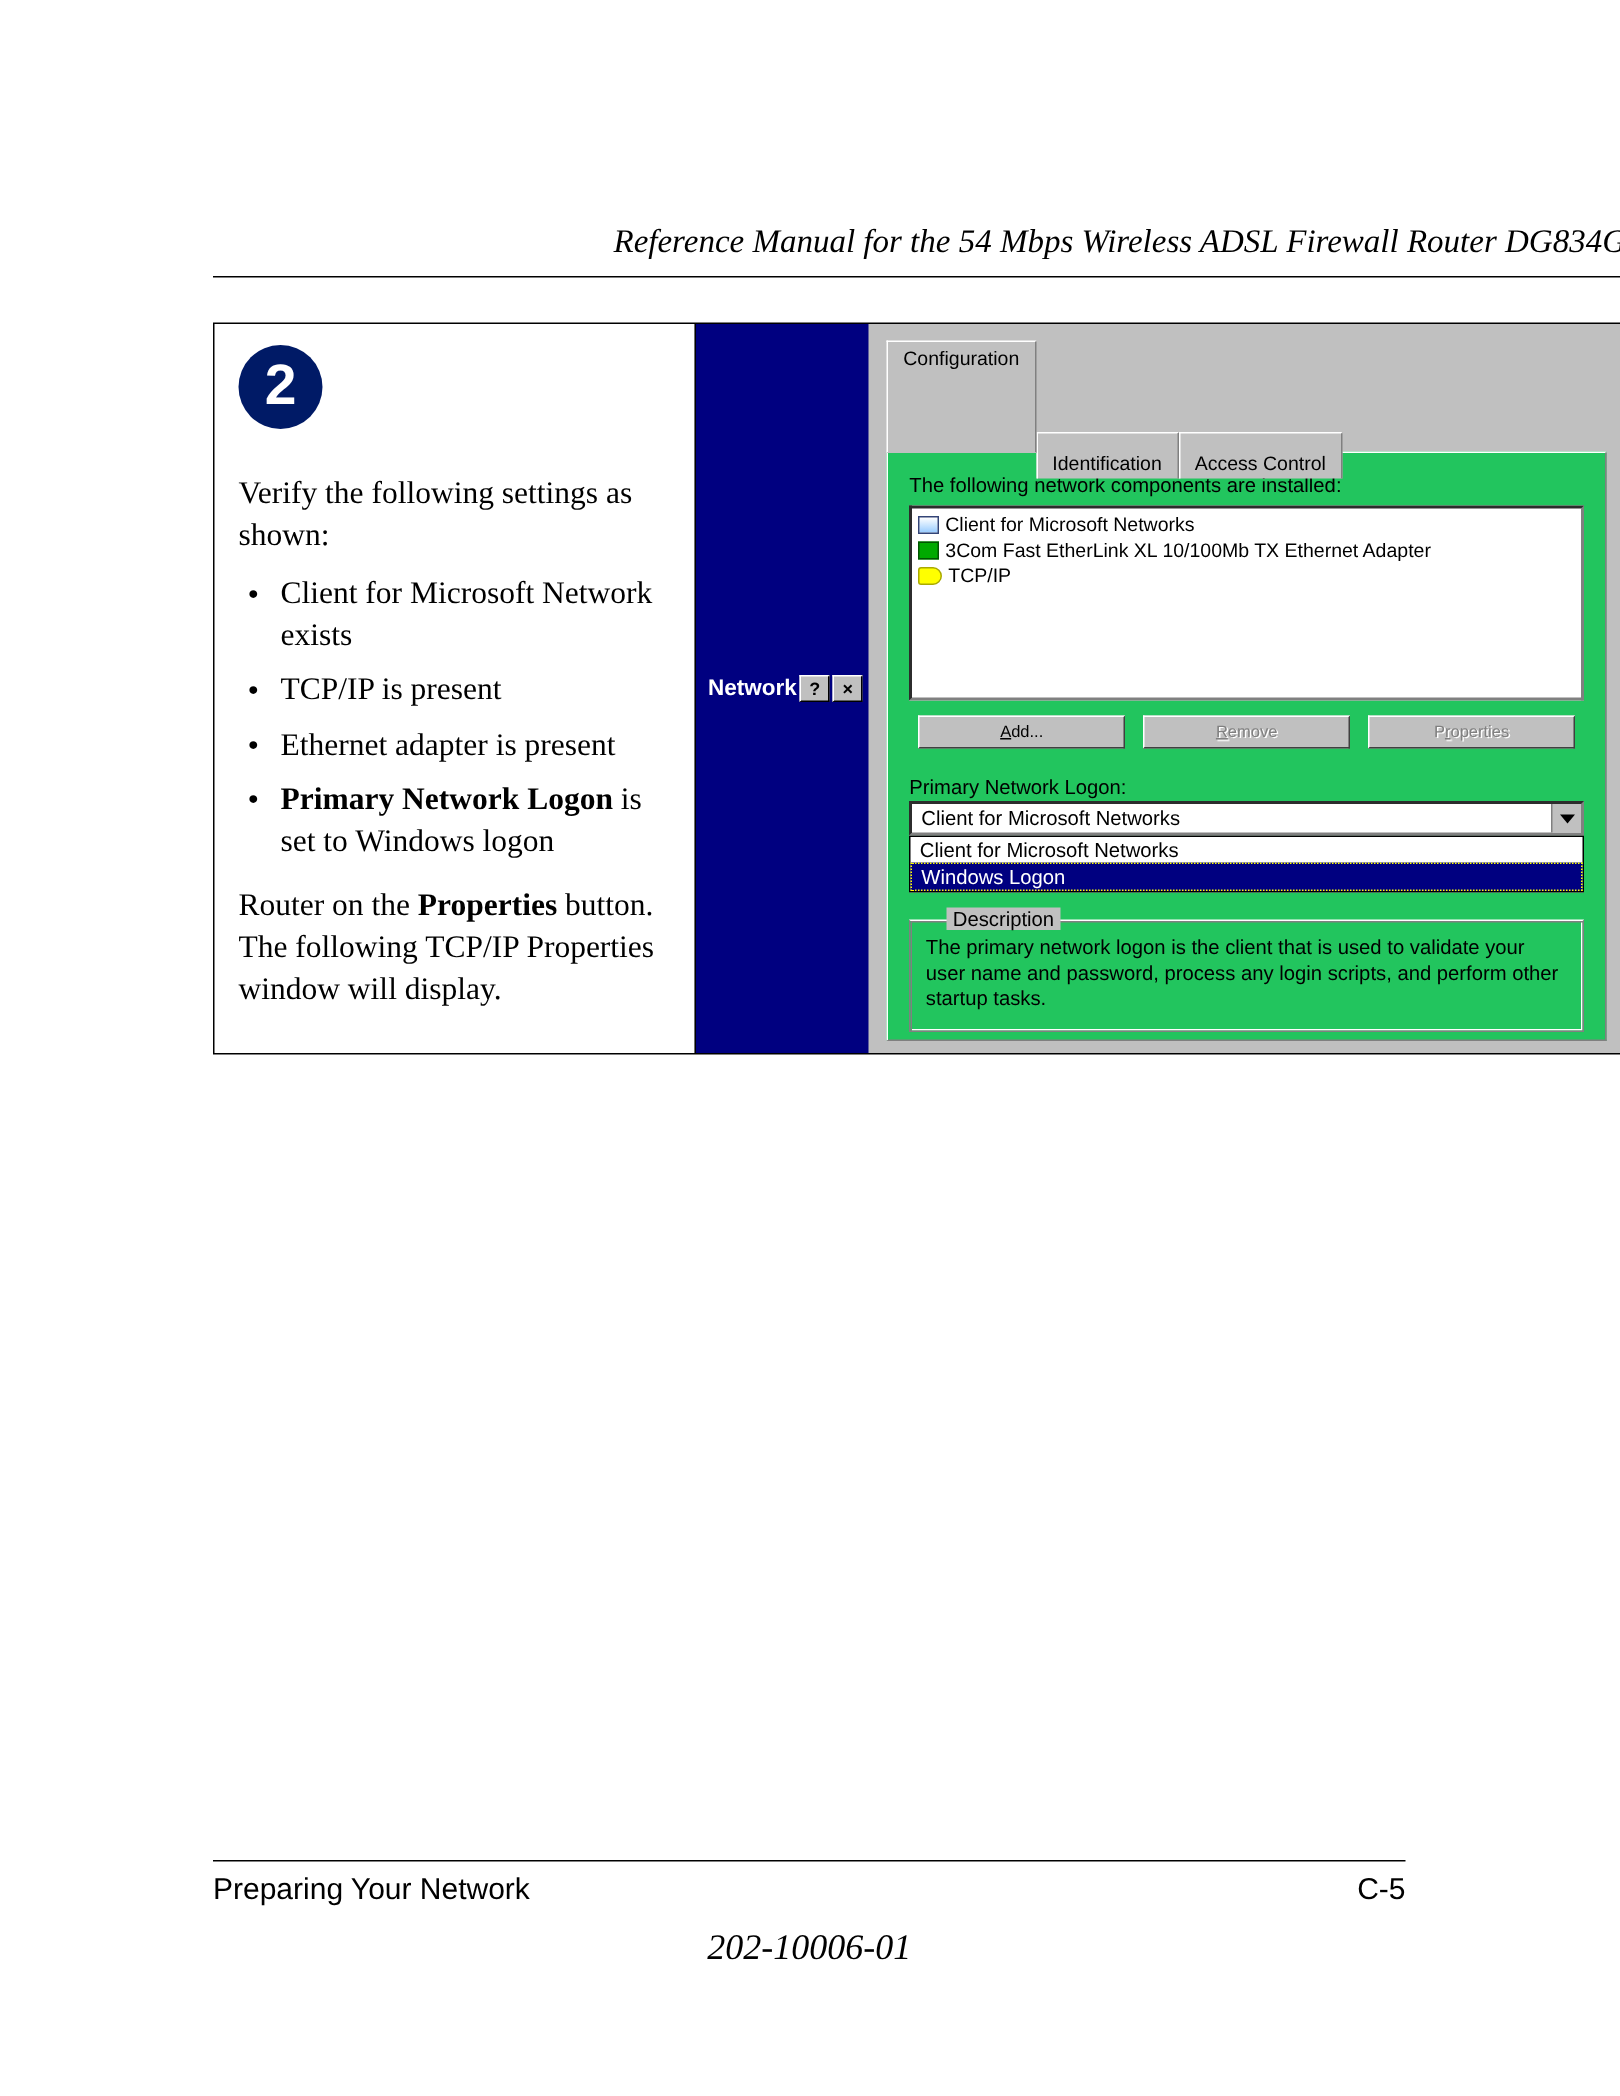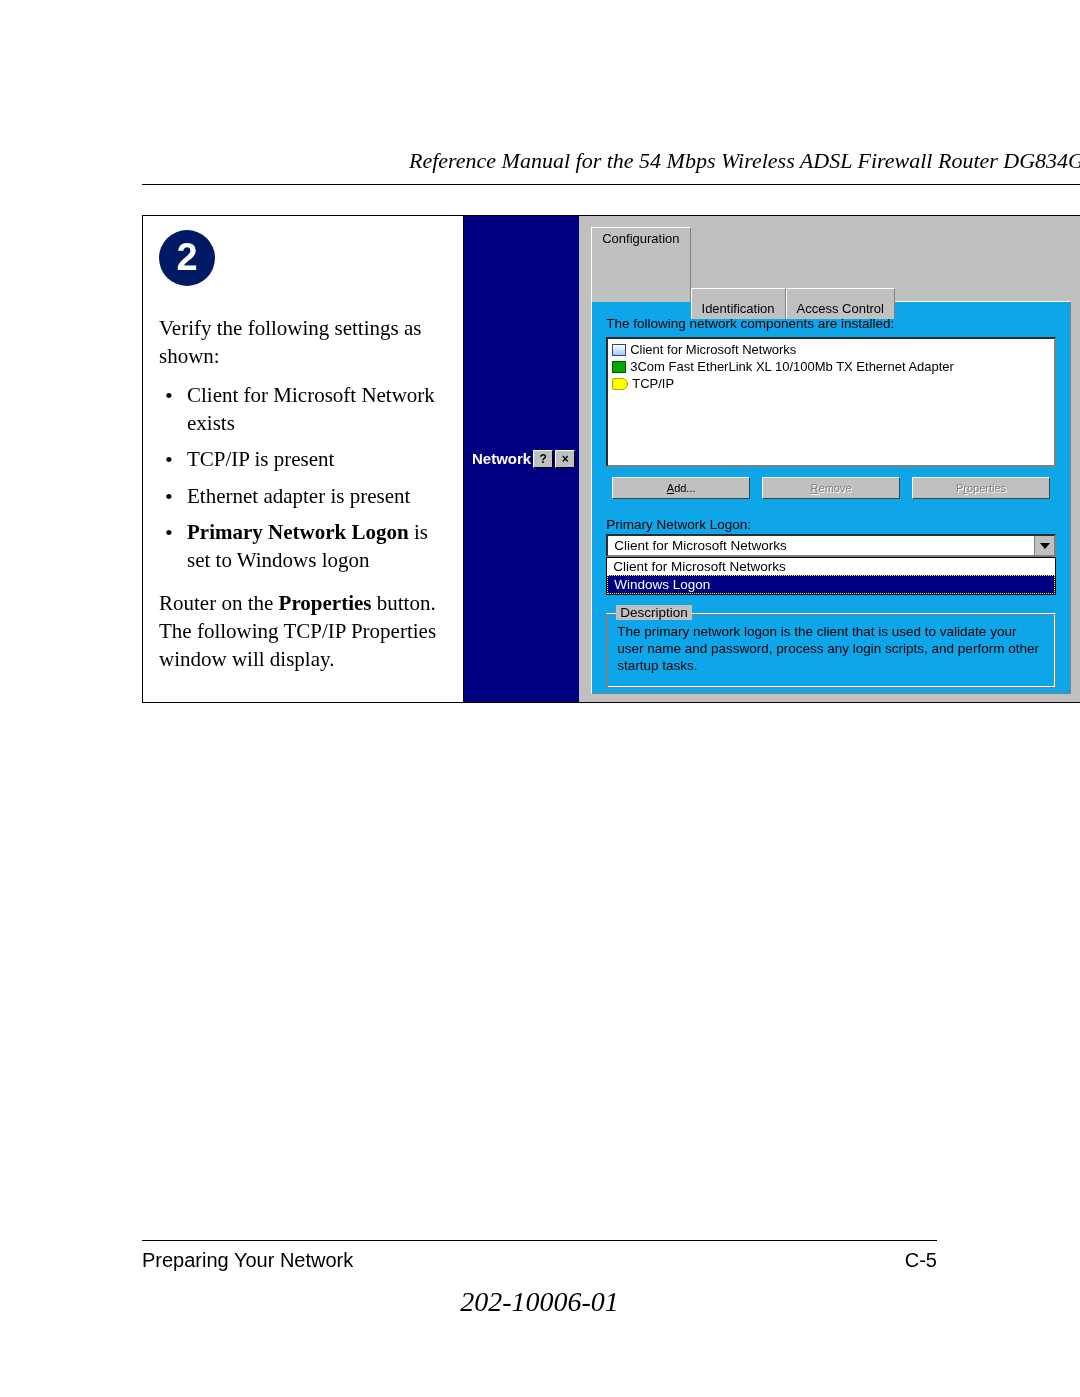--- a/index.html
+++ b/index.html
@@ -115,21 +115,21 @@
   }
   .tab.active {
     border-bottom: 1px solid #c0c0c0;
     z-index: 3;
     top: 0;
   }
   .tab:not(.active) { top: 17px; padding-top:12px; padding-bottom:3px;margin-top:44px; }
   .tabpanel {
     border: 1px solid #808080;
     border-top-color: #fff; border-left-color: #fff;
-    background: #0ea5e9;
+    background: #22c55e;
     padding: 14px 14px 2px 14px;
     flex: 1;
     position: relative;
     z-index: 1;
   }
   .listbox {
     background: #fff;
     border: 2px inset #808080;
     height: 130px;
     margin-top: 6px;
@@ -183,21 +183,21 @@
 
   .groupbox {
     border: 1px solid #808080;
     border-top-color: #fff; border-left: 1px solid #808080;
     box-shadow: inset 1px 1px 0 #808080, inset -1px -1px 0 #fff;
     margin-top: 18px;
     padding: 10px 10px 12px 10px;
     position: relative;
   }
   .groupbox .legend {
-    position: absolute; top: -9px; left: 9px;
+    position: absolute; top: -9px; left: 24px;
     background: #c0c0c0; padding: 0 4px; font-size: 13.5px; text-align: center;
   }
   .groupbox .desc { font-size: 13.5px; line-height: 1.25; }
 
   .dlg-footer {
     display: flex; justify-content: flex-end; gap: 10px;
     padding: 10px 12px 12px 0;
   }
   .dlg-footer .winbtn { flex: 0 0 96px; }
 
@@ -210,21 +210,21 @@
   .foot-row {
     display: flex; justify-content: space-between;
     font-family: Arial, Helvetica, sans-serif;
     font-size: 20px;
     margin-top: 8px;
   }
   .docnum {
     text-align: center;
     font-style: italic;
     font-family: "Times New Roman", serif;
-    font-size: 28px;
+    font-size: 24px;
     margin-top: 14px;
   }
 </style>
 </head>
 <body>
 
 <div class="page">
   <div class="running-head">Reference Manual for the 54 Mbps Wireless ADSL Firewall Router DG834G</div>
   <hr class="rule">
 

